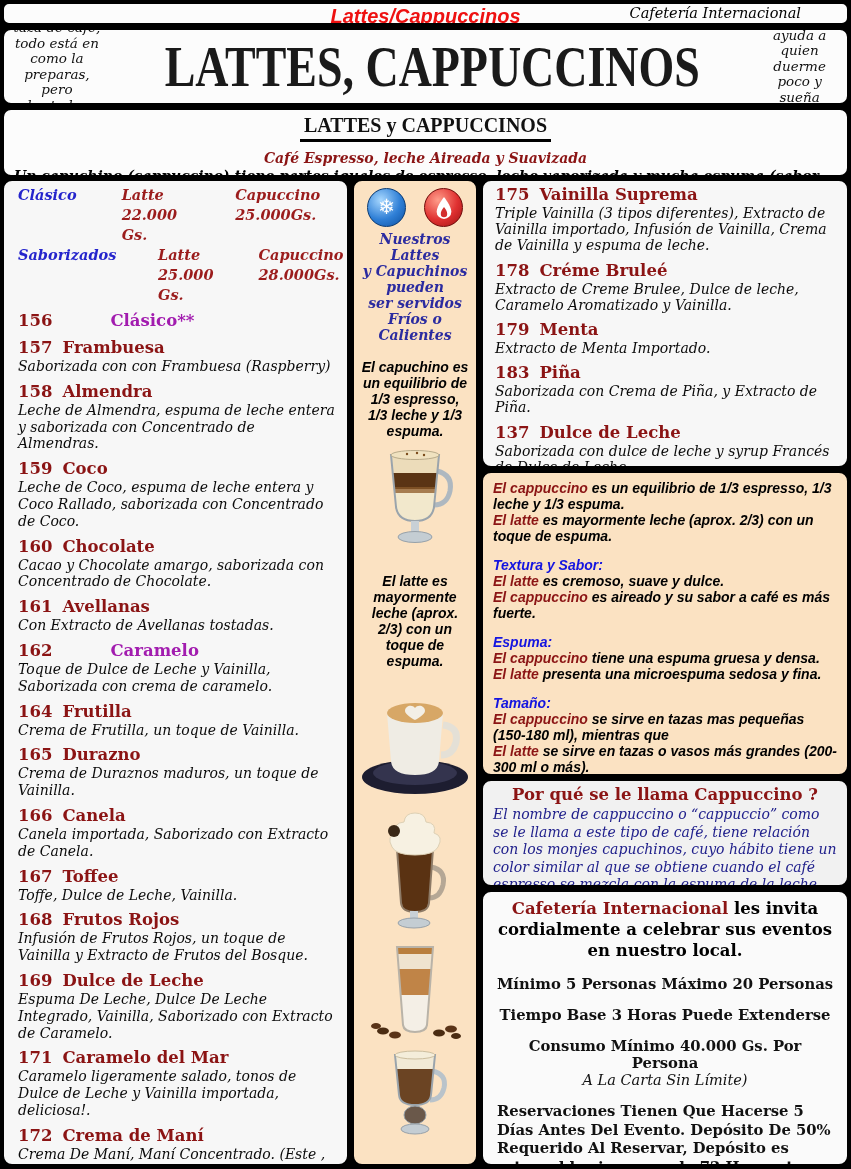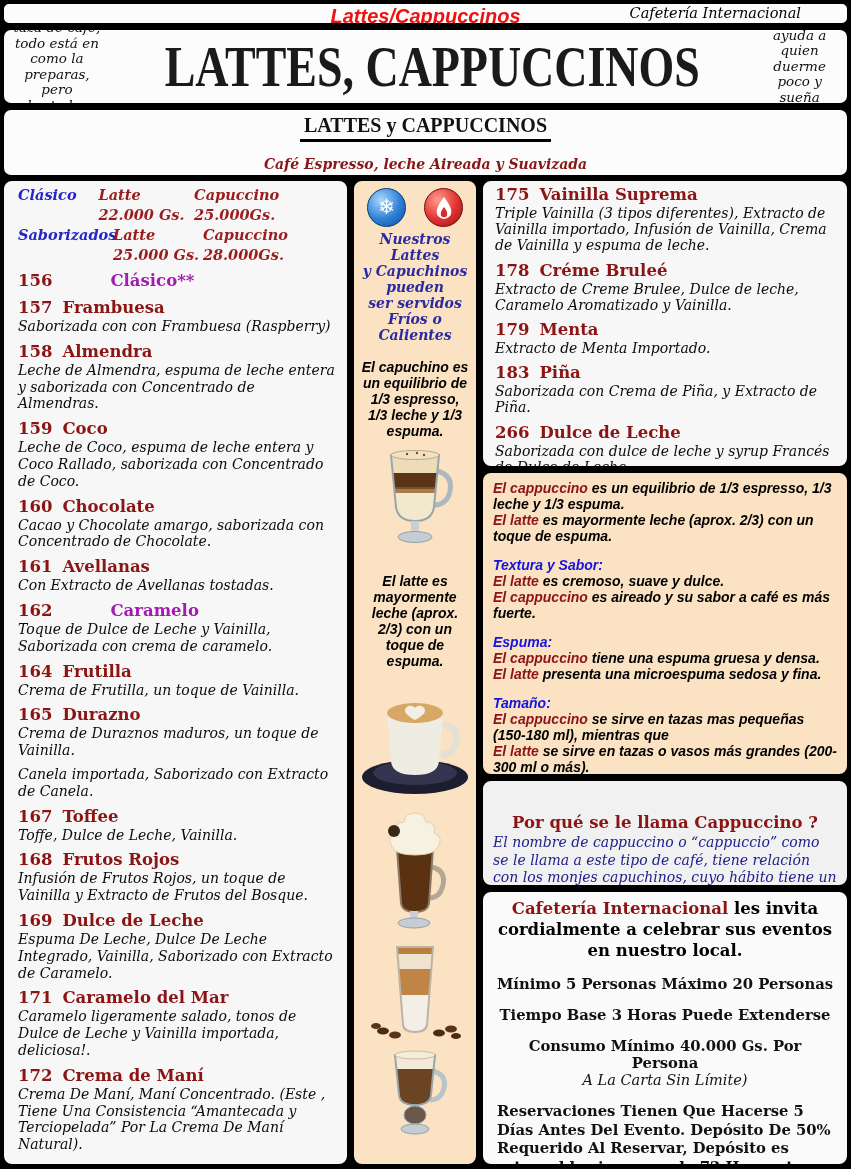--- a/index.html
+++ b/index.html
@@ -25,34 +25,34 @@
   #lquote{width:170px;padding:0 2px 0 6px;}
   #rquote{width:150px;padding:0 6px 0 0;}
   #htitle{flex:1;text-align:right;overflow:visible;}
   #htitle .t{display:inline-block;white-space:nowrap;transform:scaleX(.82);transform-origin:50% 50%;
      font-family:"Liberation Serif",serif;font-weight:bold;font-size:56px;color:#1a1a1a;}
   
   #intro{top:108px;left:2px;width:847px;height:69px;border-radius:9px;background:#FCFCFC;
          text-align:center;padding-top:2px;}
   #intro .t{display:inline-block;font-family:"Liberation Serif",serif;font-weight:bold;
      font-size:20px;line-height:26px;border-bottom:3px solid #000;padding:0 4px 1px 4px;}
-  #intro .sub{margin-top:14px;font-weight:bold;font-style:italic;font-size:14px;color:var(--dark-red);}
+  #intro .sub{margin-top:8px;font-weight:bold;font-style:italic;font-size:14px;color:var(--dark-red);}
   #intro .para{margin-top:3px;text-align:left;padding:0 10px;font-style:italic;font-weight:600;
      font-size:14px;line-height:15.6px;color:#000;}
   
   #leftcol{top:179px;left:2px;width:347px;height:987px;padding:4px 8px 0 14px;}
   #midcol{top:179px;left:352px;width:126px;height:987px;background:var(--peach);
           padding:4px 5px 0 5px;text-align:center;}
   #ritems{top:179px;left:481px;width:368px;height:289px;padding:4px 10px 0 12px;}
   #cmpbox{top:471px;left:481px;width:368px;height:305px;background:var(--peach);
           padding:7px 10px 0 10px;}
   #naming{top:779px;left:481px;width:368px;height:108px;background:#F1F1F1;padding:3px 10px 0 10px;}
   #events{top:890px;left:481px;width:368px;height:276px;background:#FAFAFA;padding:6px 12px 0 12px;}
   
-  .prow{display:flex;font-style:italic;font-weight:bold;font-size:14.5px;line-height:20px;}
+  .prow{display:flex;font-style:italic;font-weight:bold;font-size:14.5px;line-height:20px;gap:45px;}
   .prow .pl{color:var(--label-blue);width:95px;}
   .prow .plt{color:var(--price-red);width:113px;}
   .prow .pc{color:var(--price-red);}
   
   .item{margin:0 0 7px 0;}
   .iname{font-weight:bold;font-size:16.5px;line-height:20px;color:var(--dark-red);}
   .iname .num{margin-right:10px;}
   .iname .nm.black-name{color:#a21caf;margin-left:48px;}
   .idesc{font-style:italic;font-size:14px;line-height:16.8px;color:#0a0a0a;padding-right:4px;}
   #ritems .idesc{line-height:16.2px;}
@@ -69,21 +69,21 @@
   .mnote{margin-top:16px;font-family:"Liberation Sans",sans-serif;font-weight:bold;font-style:italic;
      font-size:14px;line-height:16px;color:#000;}
   .drink{display:block;margin:8px auto 0 auto;}
   
   .cmp-line{font-family:"Liberation Sans",sans-serif;font-weight:bold;font-style:italic;
      font-size:14px;line-height:16px;color:#000;}
   .cmp-line .lead{color:var(--dark-red);}
   .chead{font-family:"Liberation Sans",sans-serif;font-weight:bold;font-style:italic;
      font-size:14px;line-height:16px;color:var(--bright-blue);margin-top:13px;}
   
-  #naming .t{text-align:center;font-weight:bold;font-size:16.5px;line-height:22px;color:var(--dark-red);margin-top:28px;}
+  #naming .t{text-align:center;font-weight:bold;font-size:16.5px;line-height:22px;color:var(--dark-red);}
   #naming .b{font-style:italic;font-size:14px;line-height:17.6px;color:var(--navy);}
   
   #events .t{text-align:center;font-weight:bold;font-size:16.5px;line-height:21px;color:#000;}
   #events .t .lead{color:var(--dark-red);}
   .evline{text-align:center;font-weight:bold;font-size:14.8px;margin-top:14px;}
   .evline.tight{margin-top:1px;font-weight:normal;font-style:italic;font-size:14.5px;}
   .evpara{font-weight:bold;font-size:14.8px;line-height:18.5px;margin-top:14px;padding:0 2px;}
 </style>
 </head>
 <body>
@@ -183,20 +183,23 @@
         </div>
 
         <div class="item">
           <div class="iname">
             <span class="num">165</span><span class="nm">Durazno</span>
           </div>
           <div class="idesc">Crema de Duraznos maduros, un toque de Vainilla.</div>
         </div>
 
         <div class="item">
+          <div class="iname">
+            <span class="num">166</span><span class="nm">Canela</span>
+          </div>
           <div class="idesc">Canela importada, Saborizado con Extracto de Canela.</div>
         </div>
 
         <div class="item">
           <div class="iname">
             <span class="num">167</span><span class="nm">Toffee</span>
           </div>
           <div class="idesc">Toffe, Dulce de Leche, Vainilla.</div>
         </div>
 
@@ -360,21 +363,21 @@
 
         <div class="item">
           <div class="iname">
             <span class="num">183</span><span class="nm">Piña</span>
           </div>
           <div class="idesc">Saborizada con Crema de Piña, y Extracto de Piña.</div>
         </div>
 
         <div class="item">
           <div class="iname">
-            <span class="num">266</span><span class="nm">Dulce de Leche</span>
+            <span class="num">137</span><span class="nm">Dulce de Leche</span>
           </div>
           <div class="idesc">Saborizada con dulce de leche y syrup Francés de Dulce de Leche</div>
         </div>
       </div>
   </div>
 
   <div id="cmpbox" class="box">
     <div class="cmp-line">
       <span class="lead">El cappuccino</span><span> es un equilibrio de 1/3 espresso, 1/3 leche y 1/3 espuma.</span>
     </div>

